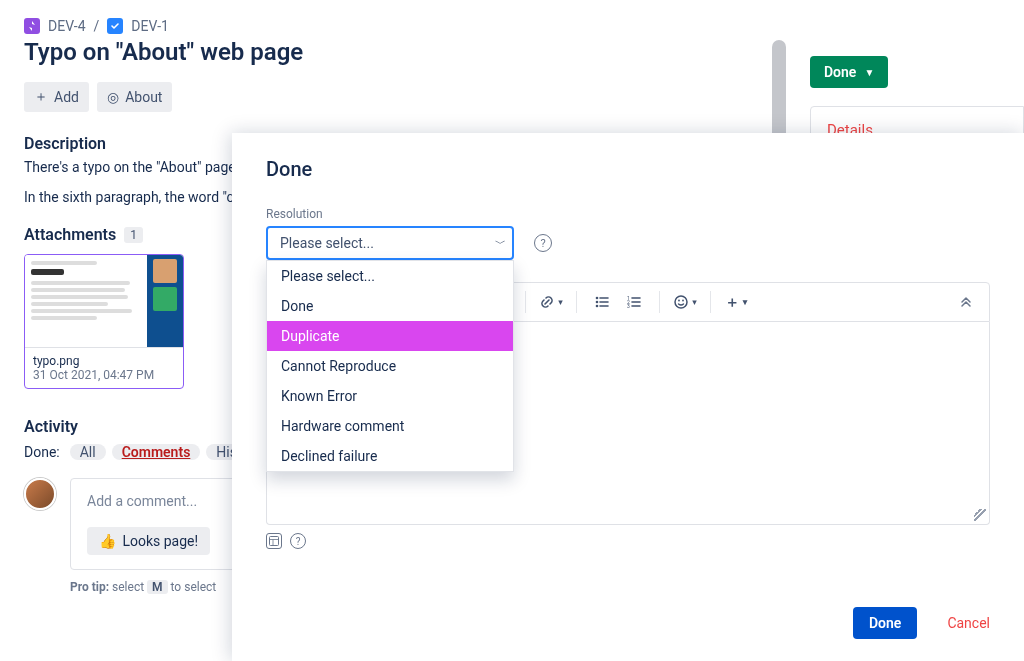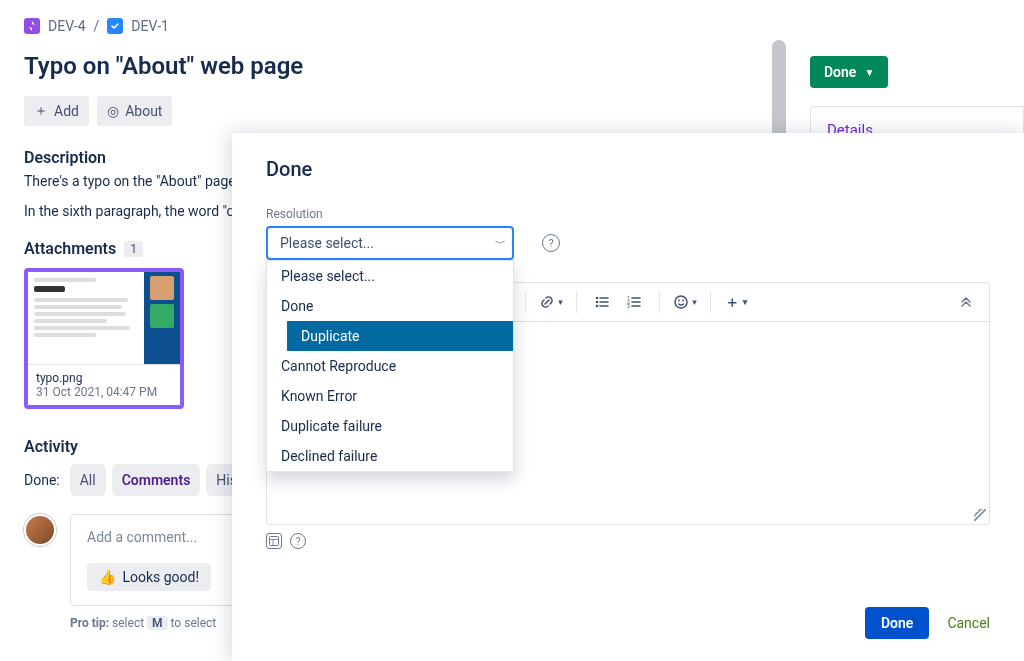--- a/index.html
+++ b/index.html
@@ -1,93 +1,93 @@
 <!DOCTYPE html>
 <html><head>
 <meta charset="utf-8">
 <style>
   * { box-sizing: border-box; margin: 0; padding: 0; font-family: -apple-system, BlinkMacSystemFont, "Segoe UI", Roboto, Helvetica, Arial, sans-serif; }
   body { width: 1024px; height: 661px; overflow: hidden; background: #fff; position: relative; color: #172B4D; }
 
   
   .page { position: absolute; inset: 0; padding: 18px 24px; }
-  .breadcrumbs { display: flex; align-items: center; gap: 8px; font-size: 14px; color: #5E6C84; margin-bottom: 18px; }
+  .breadcrumbs { display: flex; align-items: center; gap: 8px; font-size: 14px; color: #5E6C84; margin-bottom: 4px; }
   .crumb-icon { width: 16px; height: 16px; border-radius: 3px; display:flex; align-items:center; justify-content:center; font-size:10px; color:#fff; font-weight:700; }
   .ep-icon { background:#904EE2; }
   .task-icon { background:#2684FF; }
   .issue-title { font-size: 24px; font-weight: 600; color:#172B4D; margin-bottom:16px; }
   .action-row { display:flex; gap:8px; margin-bottom:22px; }
   .action-btn { background:#ecedf0; border:none; padding:6px 10px; border-radius:3px; font-size:14px; color:#42526E; display:flex; align-items:center; gap:6px; cursor:pointer; }
   .section-title { font-size:16px; font-weight:600; color:#172B4D; margin-bottom:6px; }
   .desc-text { font-size:14px; color:#172B4D; margin-bottom:14px; }
   .attach-head { display:flex; align-items:center; gap:8px; margin-top:20px; margin-bottom:10px; }
   .badge { background:#ecedf0; font-size:12px; padding:1px 6px; border-radius:3px; color:#42526E; }
-  .attach-card { width:160px; border:4px solid #8b5cf6; border-radius:4px; overflow:hidden; }
+  .attach-card { width:160px; border:1px solid #8b5cf6; border-radius:4px; overflow:hidden; }
   .attach-preview { height:92px; background:#fff; display:flex; }
   .attach-preview .left { flex:1; padding:6px; }
   .attach-preview .left .bar { height:4px; background:#ddd; margin-bottom:3px; border-radius:2px; }
   .attach-preview .right { width:36px; background:#0e4f8f; position:relative; }
   .attach-preview .right .mini-img { width:24px; height:24px; background:#d8a070; margin:4px auto; border-radius:2px; }
   .attach-meta { padding:6px 8px; font-size:12px; border-top:1px solid #dfe1e6; }
   .attach-meta .fn { color:#172B4D; }
   .attach-meta .dt { color:#6B778C; }
   .activity { margin-top:28px; }
   .act-tabs { margin-top:8px; font-size:14px; display:flex; align-items:center; gap:6px; }
   .act-tabs .lbl { color:#172B4D; margin-right:4px; }
-  .act-tab { background:#ecedf0; padding:8px 10px; border-radius:6px; cursor:pointer; color:#42526E; }
-  .act-tab.active { color:#4c1d95; font-weight:600; }
+  .act-tab { background:#ecedf0; padding:0 10px; border-radius:11px; cursor:pointer; color:#42526E; }
+  .act-tab.active { color:#b91c1c; font-weight:600;text-decoration:underline; }
   .comment-row { display:flex; gap:14px; margin-top:18px; align-items:flex-start; }
   .avatar { width:32px; height:32px; border-radius:50%; background:linear-gradient(135deg,#c97b4a,#7b4a2a); border:2px solid #fff; box-shadow:0 0 0 1px #ccc; flex:0 0 auto; }
   .comment-shell { flex:1; border:1px solid #dfe1e6; border-radius:4px; padding:14px 16px; }
   .comment-ph { color:#7A869A; font-size:14px; margin-bottom:18px; }
   .chip { display:inline-flex; align-items:center; gap:6px; background:#ecedf0; border-radius:4px; padding:6px 12px; font-size:14px; color:#172B4D; }
   .pro-tip { margin-top:10px; font-size:12px; color:#6B778C; }
   .pro-tip .k { display:inline-block; background:#ecedf0; padding:0 5px; border-radius:3px; font-weight:600; color:#42526E; }
 
   
   .right-col { position:absolute; top:56px; right:0; width:214px; }
   .status-done { background:#00875A; color:#fff; border:none; padding:8px 14px; border-radius:4px; font-size:14px; font-weight:600; display:flex; align-items:center; gap:8px; cursor:pointer; }
-  .details-panel { margin-top:18px; border:1px solid #dfe1e6; border-top-left-radius:4px; padding:14px 16px; color:#6d28d9; font-size:15px; }
+  .details-panel { margin-top:18px; border:1px solid #dfe1e6; border-top-left-radius:4px; padding:14px 16px; color:#ef4444; font-size:15px; }
 
   
   .fake-scroll { position:absolute; top:40px; left:772px; width:14px; height:120px; background:#c4c6cb; border-radius:7px; }
 
   
   .modal { position:absolute; top:133px; left:232px; right:0; bottom:0; background:#fff; box-shadow:-2px 0 18px rgba(9,30,66,.18); padding:24px 34px 20px 34px; }
   .modal h2 { font-size:20px; font-weight:500; color:#172B4D; }
   .field-label { font-size:12px; color:#6B778C; margin-top:26px; margin-bottom:5px; }
-  .select-row { display:flex; align-items:center; gap:28px; }
+  .select-row { display:flex; align-items:center; gap:20px; }
   .select-box { position:relative; width:248px; }
   .select-trigger { width:100%; height:34px; border:2px solid #2684FF; border-radius:4px; background:#fff; padding:0 28px 0 12px; font-size:14px; color:#42526E; text-align:left; cursor:pointer; display:flex; align-items:center; }
   .select-caret { position:absolute; right:8px; top:10px; pointer-events:none; font-size:11px; color:#42526E; }
   .help-ic { width:18px; height:18px; border:1.6px solid #6B778C; border-radius:50%; display:flex; align-items:center; justify-content:center; font-size:11px; color:#6B778C; cursor:pointer; }
   .dropdown { position:absolute; top:34px; left:0; width:248px; background:#fff; border:1px solid #e1e3e8; box-shadow:0 8px 16px rgba(9,30,66,.18); z-index:5; }
   .dd-item { padding:7px 14px; font-size:14px; color:#172B4D; cursor:pointer; }
-  .dd-item.hl { background:#0369a1; color:#fff;margin-left:20px; }
+  .dd-item.hl { background:#d946ef; color:#fff; }
 
   
   .editor-shell { position:absolute; top:282px; left:264px; right:34px; }
   .tb { height:40px; border:1px solid #dfe1e6; border-bottom:1px solid #dfe1e6; display:flex; align-items:center; padding:0 8px; gap:4px; border-radius:4px 4px 0 0; }
   .tb .grp { display:flex; align-items:center; gap:2px; padding:0 6px; }
   .tb .sep { width:1px; height:22px; background:#e4e6ea; }
   .tb button { border:none; background:transparent; width:30px; height:30px; display:flex; align-items:center; justify-content:center; color:#42526E; cursor:pointer; border-radius:3px; font-size:15px; position:relative; }
   .tb button.with-caret::after { content:"▾"; font-size:9px; margin-left:3px; }
   .ed-body { height:203px; border:1px solid #dfe1e6; border-top:none; border-radius:0 0 4px 4px; position:relative; }
   .ed-body .resizer { position:absolute; right:3px; bottom:3px; width:12px; height:12px; background:
     linear-gradient(135deg, transparent 0 45%, #97a0af 45% 55%, transparent 55% 100%),
     linear-gradient(135deg, transparent 0 25%, #97a0af 25% 35%, transparent 35% 100%); }
   .tb .collapse { margin-left:auto; }
   .below-ed { margin-top:8px; display:flex; align-items:center; gap:8px; }
   .mini-ic { width:16px; height:16px; border:1.4px solid #6B778C; border-radius:3px; display:flex; align-items:center; justify-content:center; font-size:9px; color:#6B778C; }
   .mini-q { width:16px; height:16px; border:1.4px solid #6B778C; border-radius:50%; display:flex; align-items:center; justify-content:center; font-size:10px; color:#6B778C; cursor:pointer; }
 
   
   .modal-footer { position:absolute; right:34px; bottom:22px; display:flex; align-items:center; gap:18px; }
   .btn-primary { background:#0052CC; color:#fff; border:none; padding:8px 16px; border-radius:4px; font-size:14px; font-weight:600; cursor:pointer; }
-  .btn-link { background:none; border:none; color:#4d7c0f; font-size:14px; cursor:pointer; }
+  .btn-link { background:none; border:none; color:#ef4444; font-size:14px; cursor:pointer;margin-left:12px; }
 
   svg { display:block; }
 </style>
 </head>
 <body>
 
 <div class="page">
 
   <div class="breadcrumbs">
     <span class="crumb-icon ep-icon">
@@ -156,21 +156,21 @@
       <span class="act-tab">All</span>
       <span class="act-tab active">Comments</span>
       <span class="act-tab">Histor</span>
     </div>
     <div class="comment-row">
       <div class="avatar"></div>
       <div class="comment-shell">
         <div class="comment-ph">Add a comment...</div>
         <span class="chip">
           <span>👍</span>
-          <span>Looks good!</span>
+          <span>Looks page!</span>
         </span>
       </div>
     </div>
     <div class="pro-tip" style="margin-left:46px">
       <b>Pro tip:</b><span> select </span><span class="k">M</span><span> to select</span>
     </div>
   </div>
 
   <div class="right-col">
     <button class="status-done">
@@ -193,21 +193,21 @@
         <span>Please select...</span>
       </button>
       <span class="select-caret">﹀</span>
 
       <div class="dropdown">
         <div class="dd-item">Please select...</div>
         <div class="dd-item">Done</div>
         <div class="dd-item hl">Duplicate</div>
         <div class="dd-item">Cannot Reproduce</div>
         <div class="dd-item">Known Error</div>
-        <div class="dd-item">Duplicate failure</div>
+        <div class="dd-item">Hardware comment</div>
         <div class="dd-item">Declined failure</div>
       </div>
     </div>
     <span class="help-ic">?</span>
   </div>
 
   <div class="editor-shell" style="top:149px; left:0; right:0; position:relative; margin-top:96px;"></div>
 
   <div style="position:absolute; top:149px; left:34px; right:34px;">
     <div class="tb">

